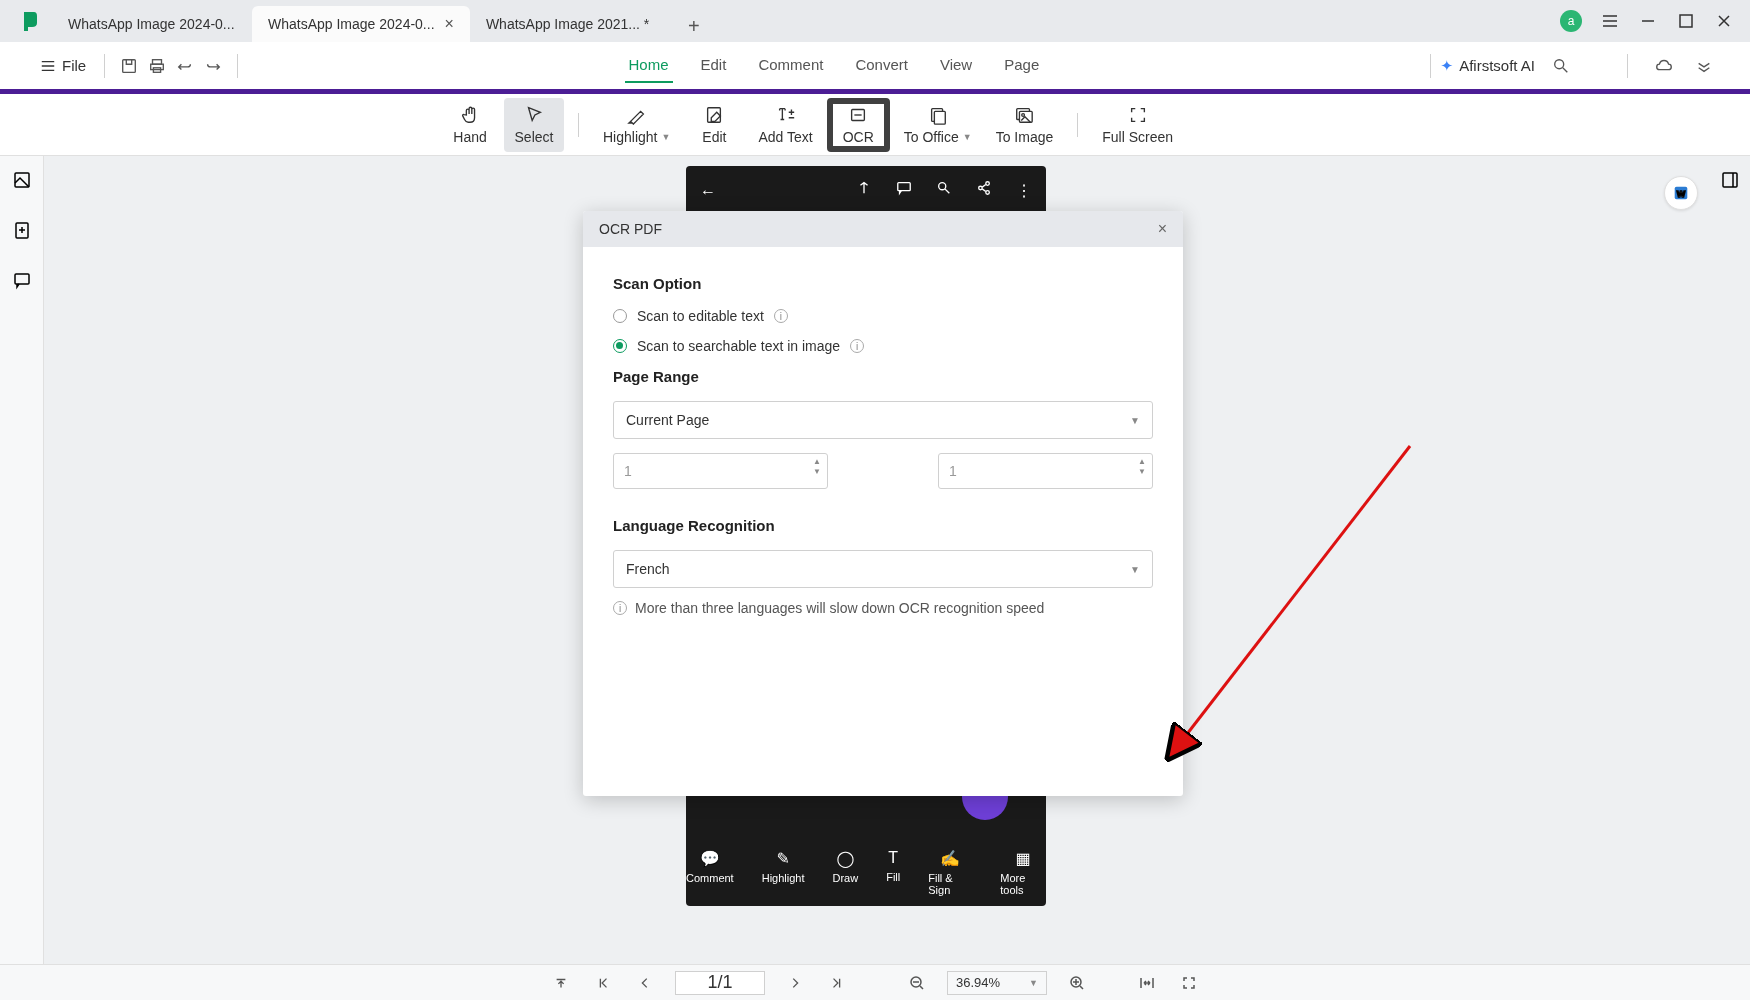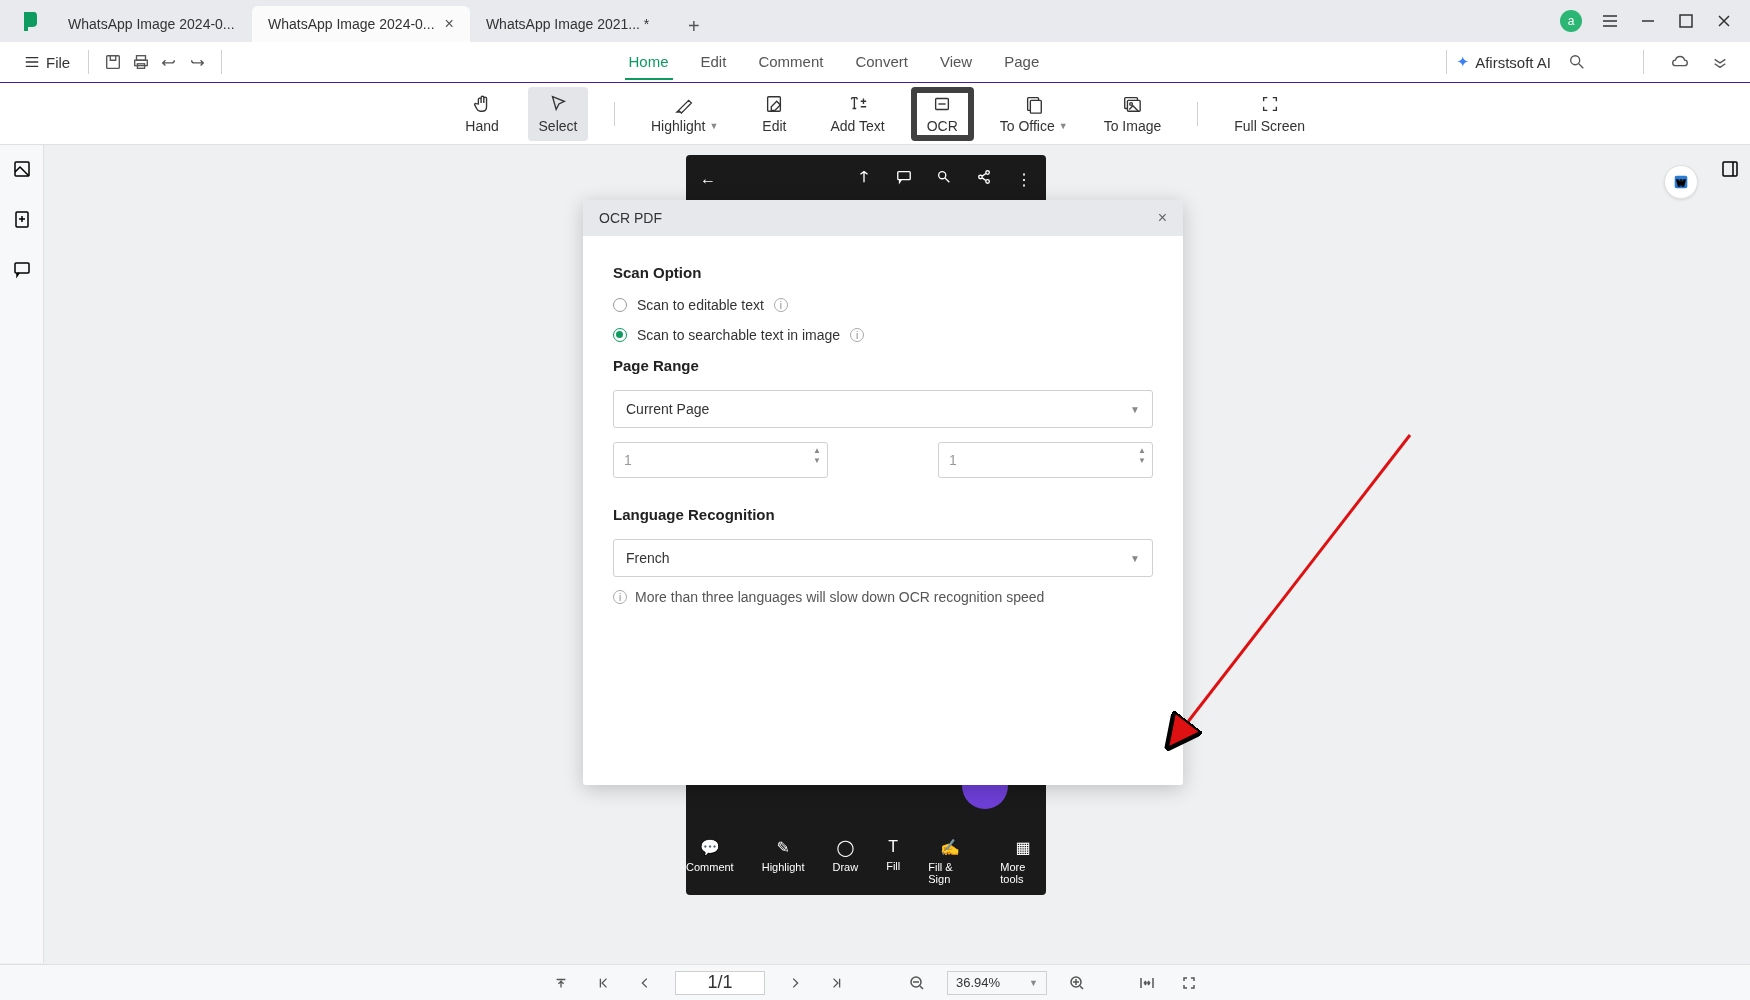--- a/index.html
+++ b/index.html
@@ -12,33 +12,33 @@
 .tabs { display: flex; height: 42px; align-items: flex-end; flex: 1; }
 .tab { height: 36px; min-width: 200px; padding: 0 16px; display: flex; align-items: center; font-size: 14px; color: #333; gap: 10px; border-radius: 6px 6px 0 0; }
 .tab.active { background: #fbfbfb; }
 .tab-close { font-size: 16px; color: #555; cursor: pointer; }
 .tab-add { width: 32px; height: 32px; display: flex; align-items: center; justify-content: center; font-size: 20px; color: #555; margin-left: 8px; cursor: pointer; }
 .titlebar-right { display: flex; align-items: center; gap: 18px; padding-right: 8px; }
 .avatar { width: 22px; height: 22px; border-radius: 50%; background: #2bb673; color: #fff; display: flex; align-items: center; justify-content: center; font-size: 12px; }
 .win-btn { width: 20px; height: 20px; display: flex; align-items: center; justify-content: center; color: #333; cursor: pointer; }
 
 
-.menubar { height: 41px; background: #fff; display: flex; align-items: center; padding: 0 16px; border-bottom: 1px solid #4c1d95; }
+.menubar { height: 52px; background: #fff; display: flex; align-items: center; padding: 0 32px; border-bottom: 5px solid #4c1d95; }
 .file-btn { display: flex; align-items: center; gap: 6px; font-size: 15px; color: #333; padding: 4px 8px; cursor: pointer; }
 .menu-divider { width: 1px; height: 24px; background: #d0d0d0; margin: 0 10px; }
 .menu-icon-btn { width: 28px; height: 28px; display: flex; align-items: center; justify-content: center; color: #555; cursor: pointer; }
 .menu-tabs { display: flex; gap: 24px; margin-left: auto; margin-right: auto; }
 .menu-tab { font-size: 15px; color: #555; padding: 8px 4px; cursor: pointer; border-bottom: 2px solid transparent; }
 .menu-tab.active { color: #0d9b5f; border-bottom-color: #0d9b5f; }
 .menubar-right { display: flex; align-items: center; gap: 12px; }
 .ai-btn { display: flex; align-items: center; gap: 6px; font-size: 15px; color: #333; }
 .ai-icon { color: #3b82f6; }
 
 
-.toolbar { height: 62px; background: #fff; display: flex; align-items: center; padding: 0 16px; border-bottom: 1px solid #e0e0e0; gap: 16px; }
+.toolbar { height: 62px; background: #fff; display: flex; align-items: center; padding: 0 16px; border-bottom: 1px solid #e0e0e0; gap: 4px; }
 .tool-btn { display: flex; flex-direction: column; align-items: center; justify-content: center; gap: 4px; min-width: 60px; height: 54px; padding: 4px 10px; font-size: 14px; color: #333; border-radius: 4px; cursor: pointer; position: relative; }
 .tool-btn.selected { background: #e3e5e8; }
 .tool-btn.highlighted { border: 6px solid #404040; }
 .tool-btn .tool-icon { font-size: 18px; height: 20px; display: flex; align-items: center; }
 .tool-btn .chevron { font-size: 9px; margin-left: 4px; color: #888; }
 .tool-label-row { display: flex; align-items: center; }
 
 
 .main { position: relative; height: calc(1000px - 42px - 42px - 62px - 36px); background: #eef0f2; }
 .left-sidebar { position: absolute; left: 0; top: 0; width: 44px; height: 100%; background: #f7f8f9; display: flex; flex-direction: column; align-items: center; padding-top: 14px; gap: 26px; border-right: 1px solid #e0e0e0; }

